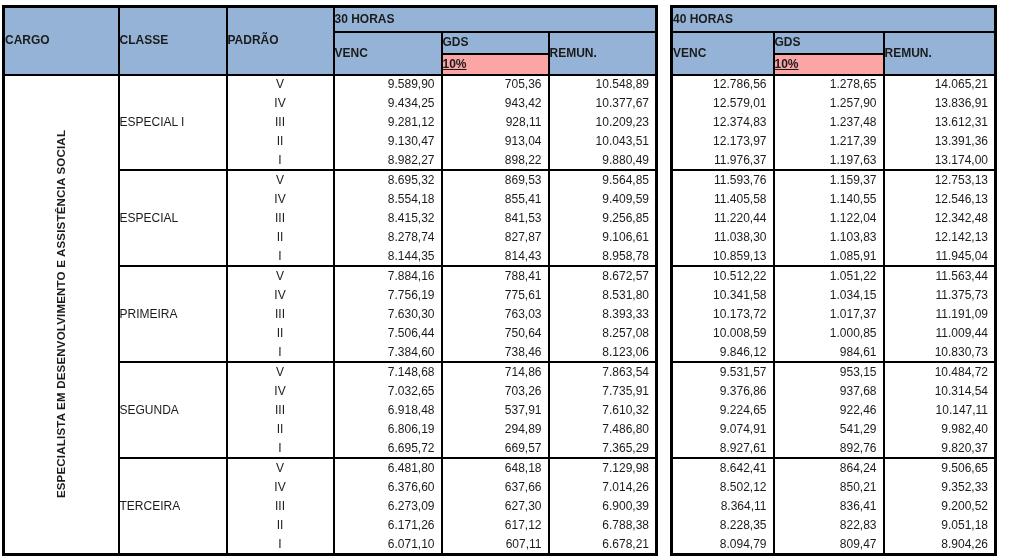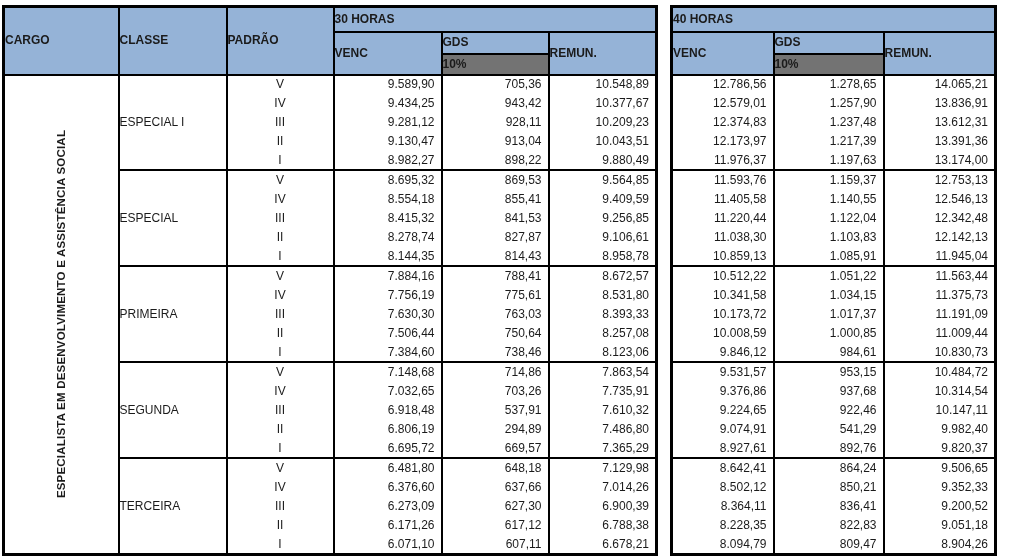--- a/index.html
+++ b/index.html
@@ -32,21 +32,21 @@
   .tbl tbody tr { height: 19.2px; }
 
   .hd {
     background: #95b3d7;
     border: 2px solid #000;
     font-weight: bold;
     font-size: 12px;
     text-align: left;
     vertical-align: middle;
   }
-  .hd-sub { background: #737373; }
+  .hd-sub { background: #fca5a5; text-decoration: underline; }
 
   .tbl tbody td {
     border-left: 2px solid #000;
     border-right: 2px solid #000;
     font-size: 12px;
     vertical-align: middle;
     background: #ffffff;
   }
   .tbl tbody tr.group-start td { border-top: 2px solid #000; }
 

